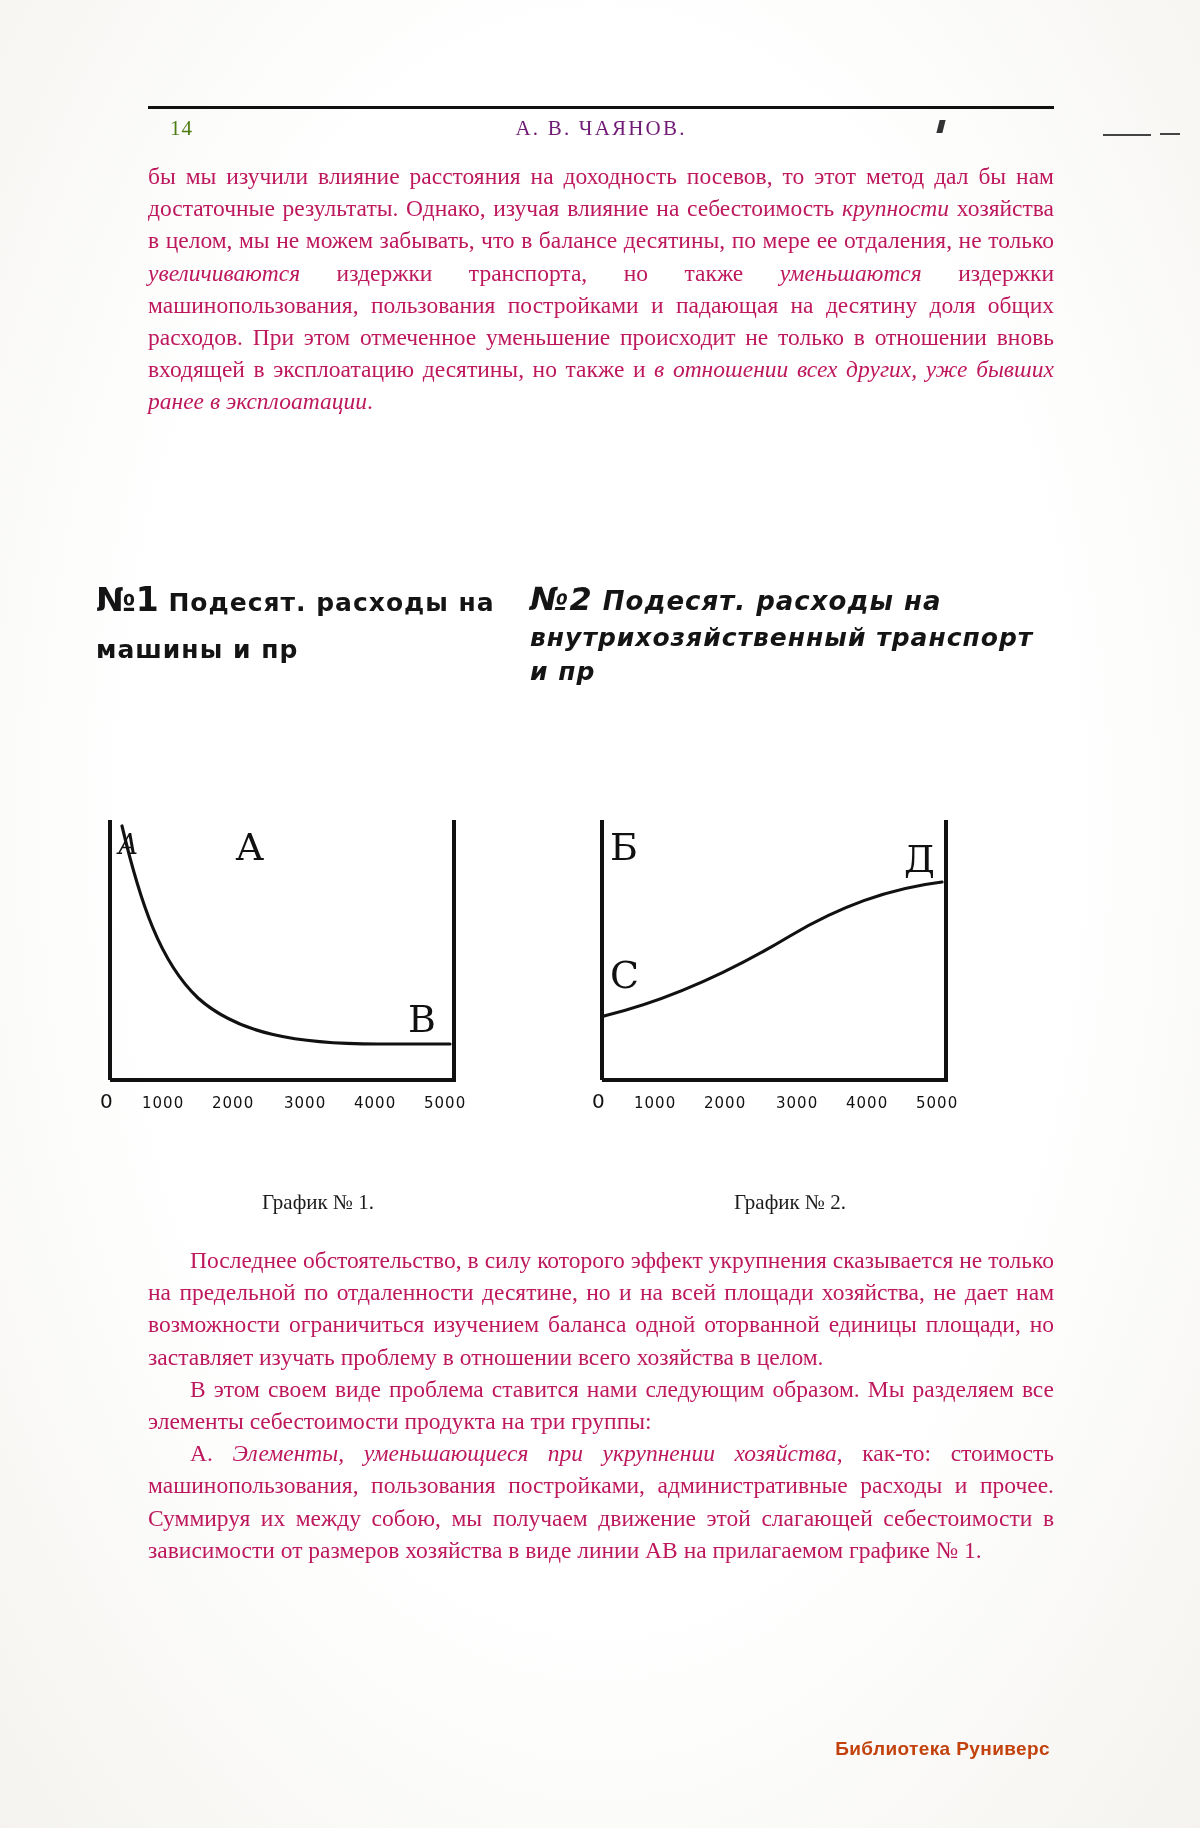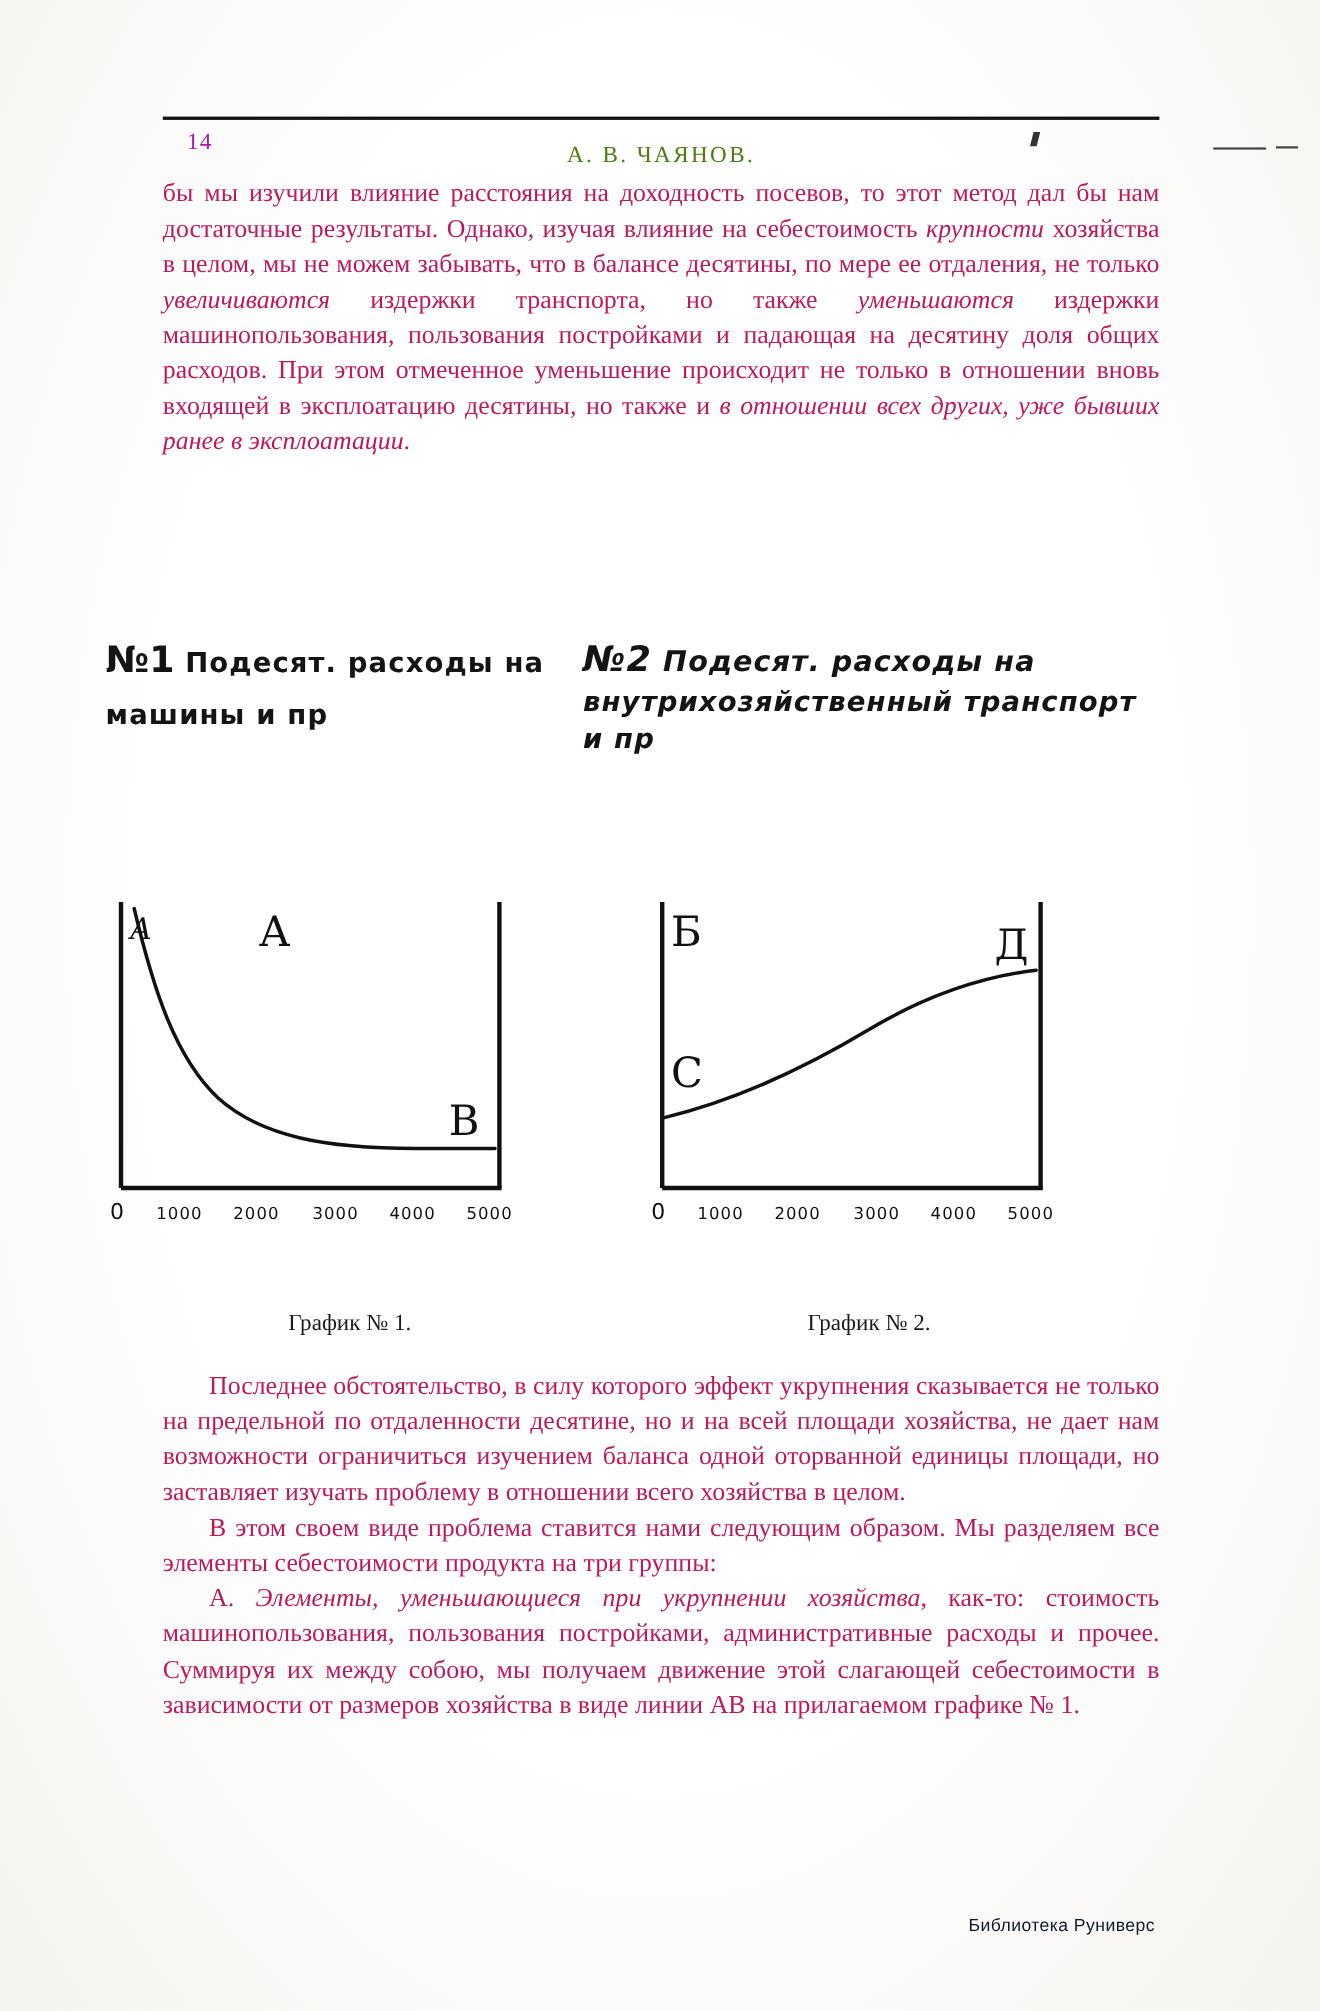--- a/index.html
+++ b/index.html
@@ -44,31 +44,31 @@
     top: 116px;
     width: 906px;
     height: 30px;
   }
   .page-number {
     position: absolute;
     left: 22px;
     top: 0;
     font-size: 21px;
     letter-spacing: 1px;
-    color: #a21caf;
+    color: #4d7c0f;
   }
   .running-title {
     position: absolute;
     left: 0;
-    top: 12px;
+    top: 0;
     width: 906px;
     text-align: center;
     font-size: 21px;
     letter-spacing: 2.2px;
-    color: #4d7c0f;
+    color: #701a75;
   }
   .header-speck-a {
     position: absolute;
     left: 790px;
     top: 4px;
     width: 6px; height: 13px;
     background: #333;
     transform: skewX(-14deg);
   }
   .header-speck-b {
@@ -174,24 +174,25 @@
     text-align: center;
   }
   #caption-1 { left: 148px; top: 1190px; width: 340px; }
   #caption-2 { left: 620px; top: 1190px; width: 340px; }
 
   
   .watermark {
     position: absolute;
     right: 150px;
     bottom: 68px;
-    font-size: 16px;
-    color: #0f172a;
+    font-size: 19px;
+    color: #c2410c;
     font-family: "Liberation Sans", sans-serif;
     letter-spacing: 0.4px;
+    font-weight: bold;
   }
 </style>
 </head>
 <body>
 
 <div class="page">
   <div class="scan-tint"></div>
 
   <div class="header-rule"></div>
   <div class="header-row">

